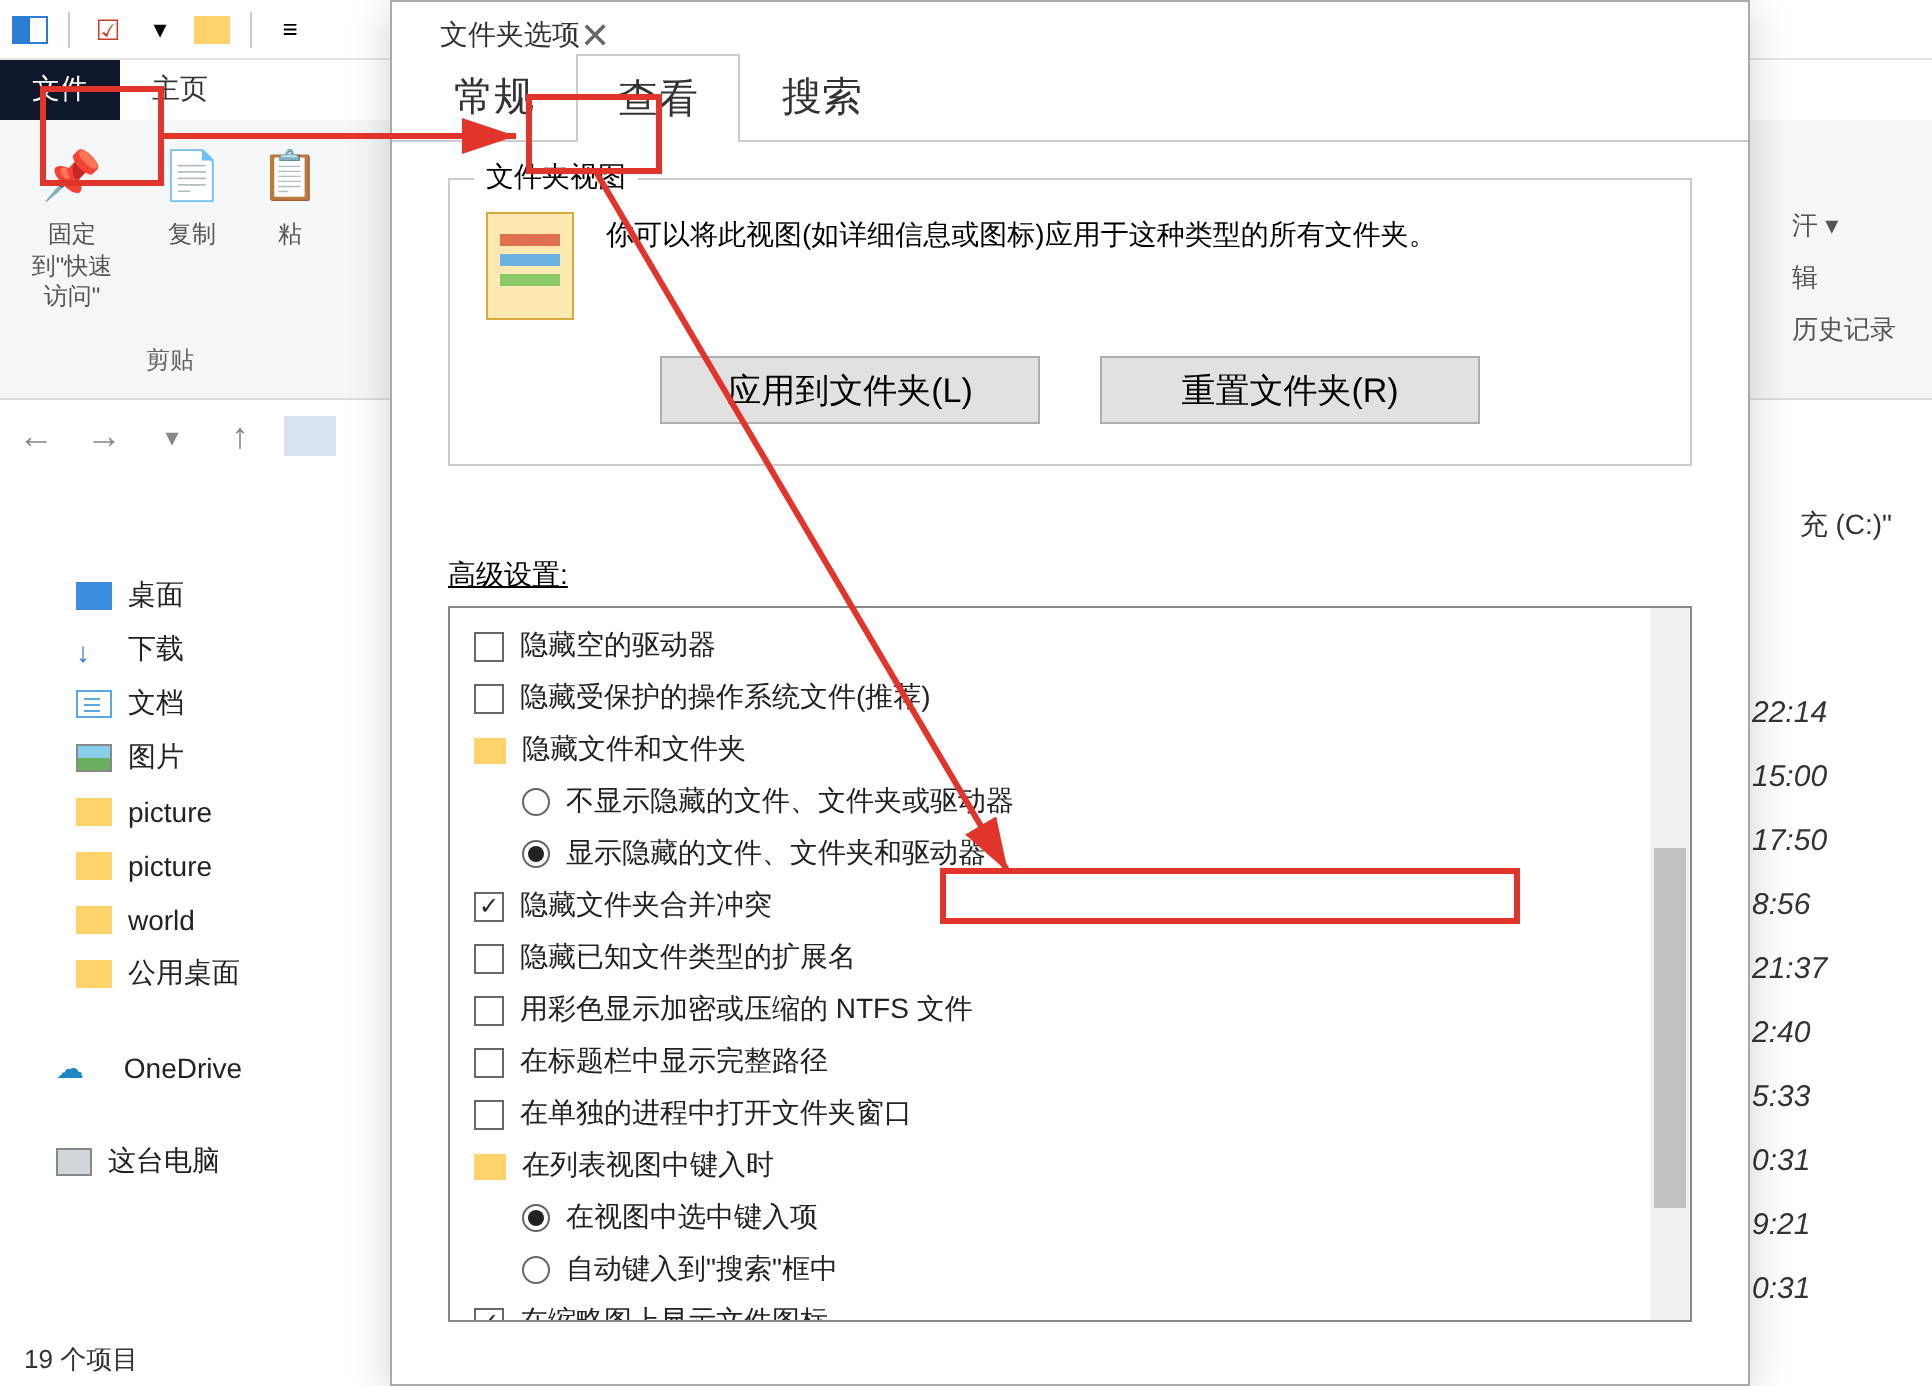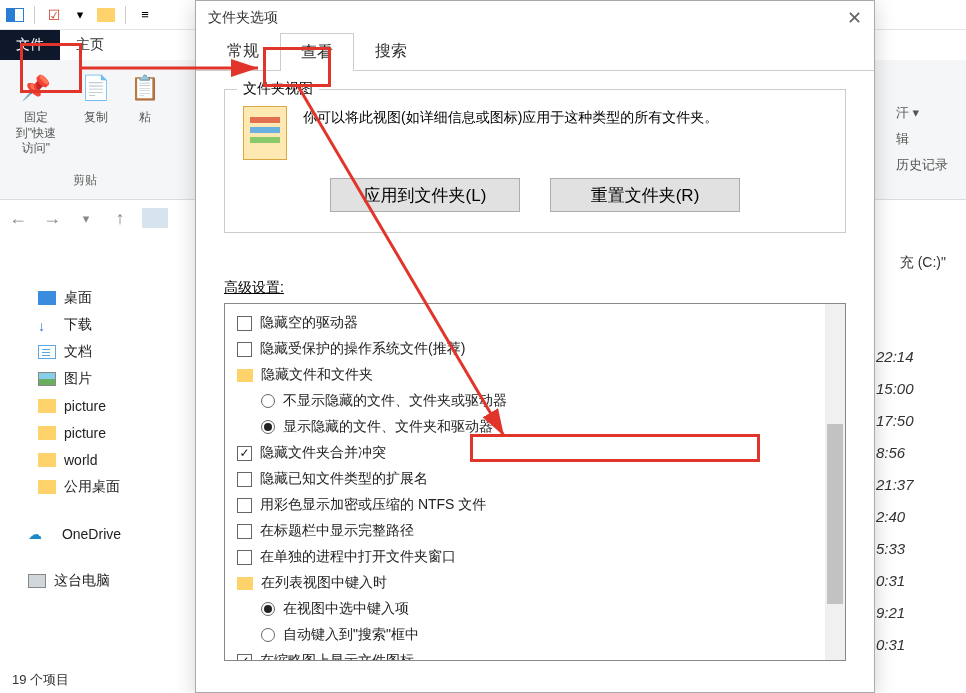--- a/index.html
+++ b/index.html
@@ -217,39 +217,38 @@
   width: 680px;
   height: 693px;
   background: #fff;
   border: 1px solid #aaa;
   box-shadow: 0 4px 20px rgba(0,0,0,0.18);
 }
 .dlg-title {
   height: 34px;
   display: flex;
   align-items: center;
-  justify-content: space-between;
-  padding: 0 12px;
+  padding: 0 24px;
   font-size: 14px;
   color: #333;
 }
 .dlg-close {
   font-size: 18px;
   color: #666;
 }
 .dlg-tabs {
   display: flex;
   align-items: flex-end;
   height: 36px;
   padding-left: 10px;
   border-bottom: 1px solid #ccc;
 }
 .dlg-tab {
   padding: 8px 20px;
-  font-size: 16px;
+  font-size: 20px;
   color: #333;
   border: 1px solid transparent;
   border-bottom: none;
 }
 .dlg-tab.active {
   border-color: #ccc;
   background: #fff;
   position: relative;
   top: 1px;
 }

